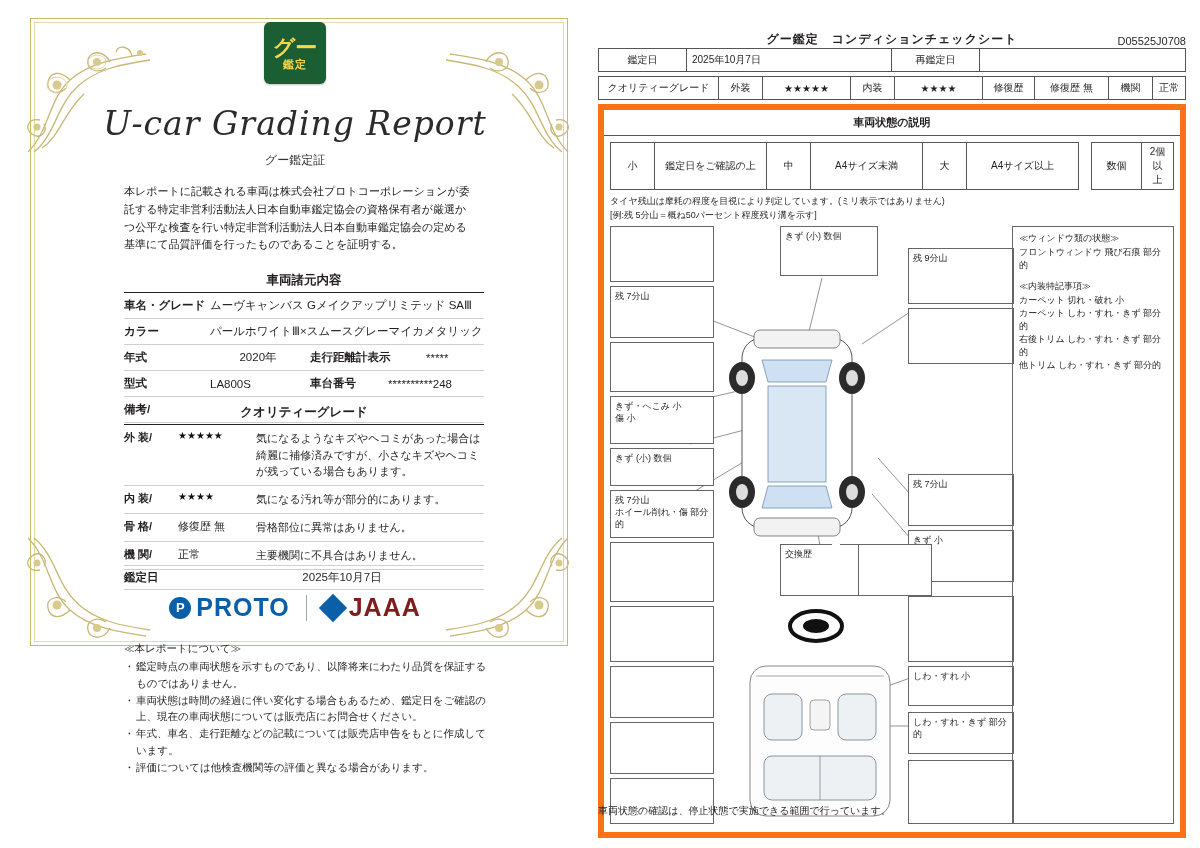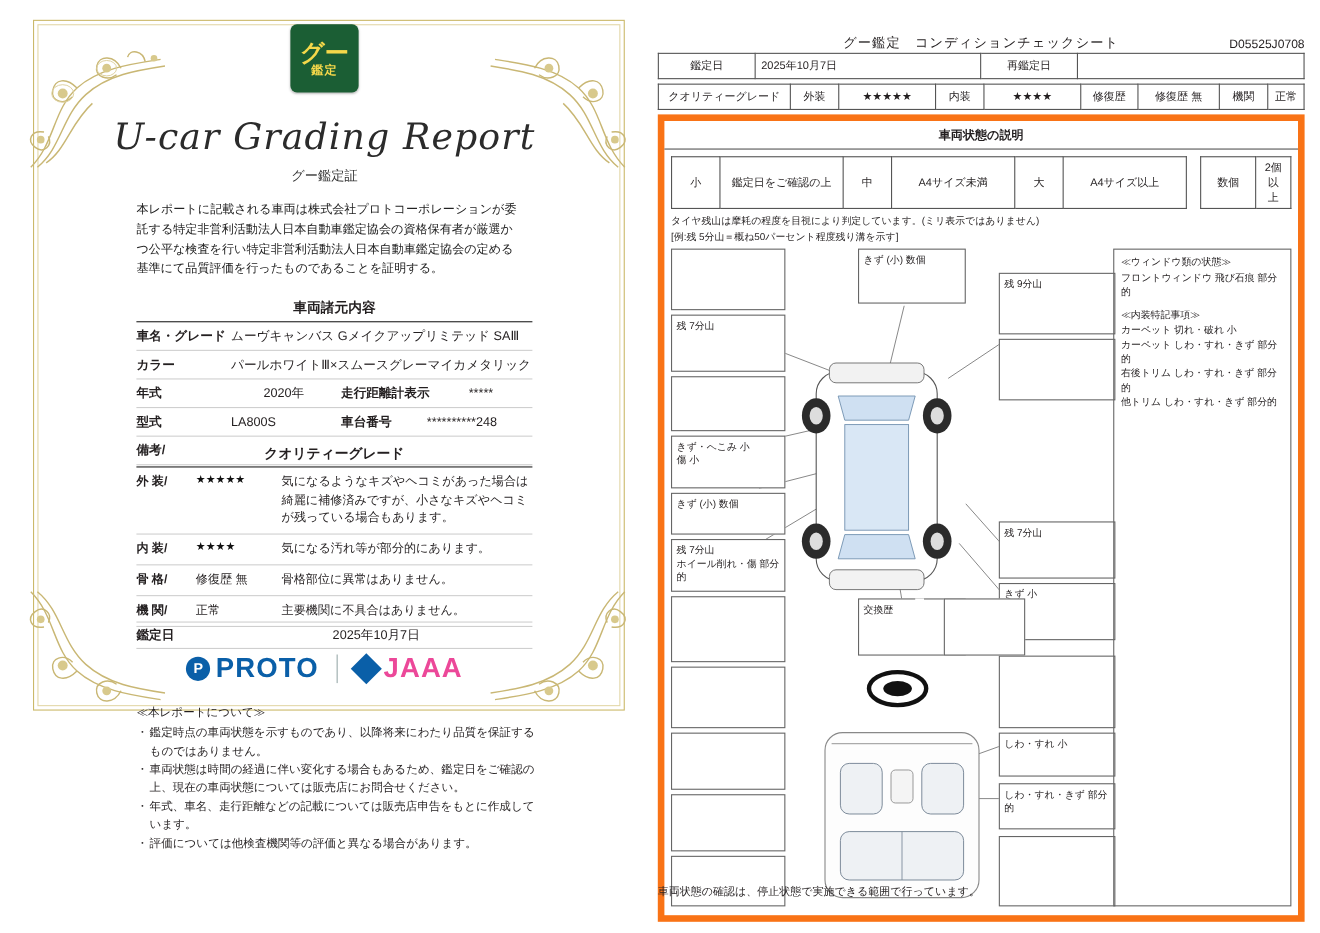--- a/index.html
+++ b/index.html
@@ -116,34 +116,34 @@
     width:22px; height:22px; border-radius:50%;
     background:#0a5fa8; color:#fff; font-size:13px; font-weight:bold;
     display:flex; align-items:center; justify-content:center;
   }
   .proto .txt { font-size:25px; font-weight:bold; color:#0a5fa8; letter-spacing:1px; }
   .divider-v { width:1px; height:26px; background:#9aa; }
   .jaaa { display:flex; align-items:center; gap:6px; }
   .jaaa .sq {
     width:20px; height:20px; background:#0a5fa8; transform:rotate(45deg);
   }
-  .jaaa .txt { font-size:25px; font-weight:bold; color:#ec4899; letter-spacing:1px; }
+  .jaaa .txt { font-size:25px; font-weight:bold; color:#7f1d1d; letter-spacing:1px; }
 
   
   .right {
     position:relative;
     width:610px; height:848px;
     padding:22px 14px 10px 8px;
     font-size:10px;
   }
   .sheet-head {
     display:flex; align-items:flex-end; justify-content:center;
     position:relative; height:26px;
   }
-  .sheet-title { font-size:12px; font-weight:normal; letter-spacing:1px;text-align:right; }
+  .sheet-title { font-size:12px; font-weight:bold; letter-spacing:1px;text-align:right; }
   .sheet-code { position:absolute; right:0; bottom:1px; font-size:11px; }
 
   table.grid { border-collapse:collapse; width:100%; }
   table.grid td { border:1px solid #555; padding:3px 5px; font-size:10px; }
   .c { text-align:center; }
 
   .t-top td { height:23px; }
   .t-grade { margin-top:4px; }
   .t-grade td { height:23px; }
 

